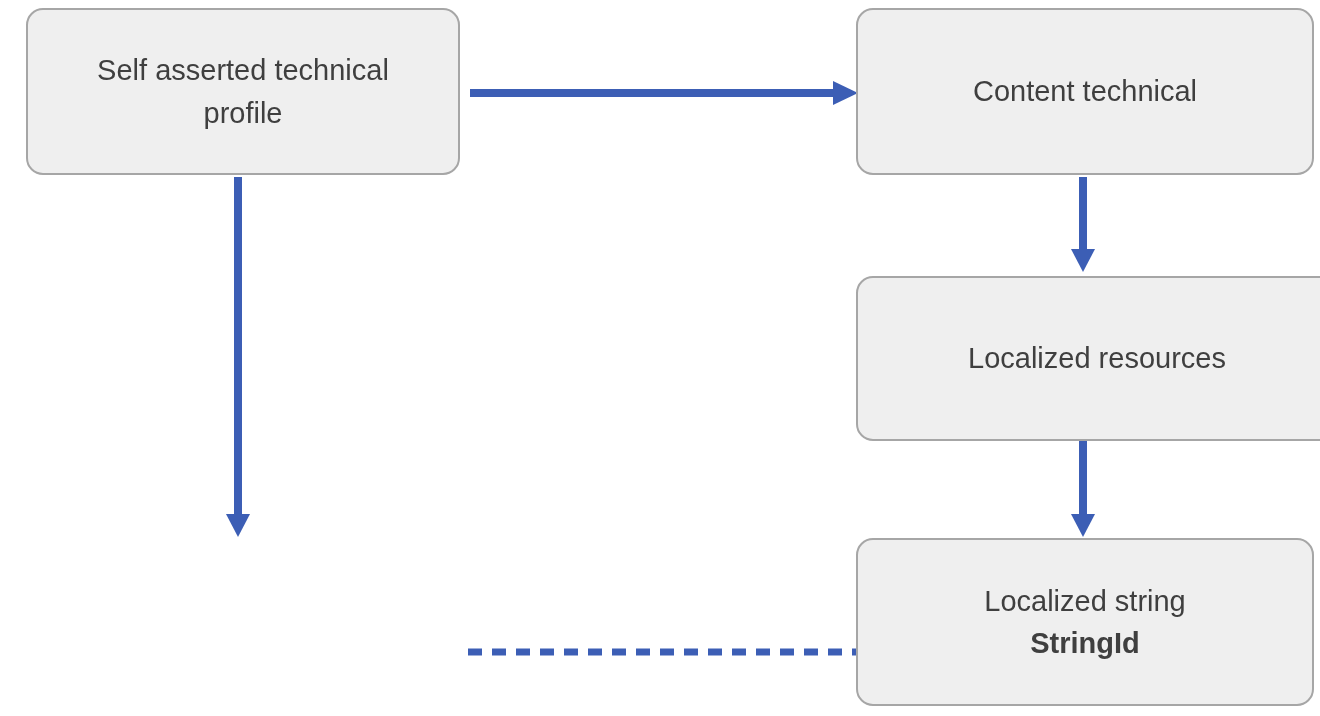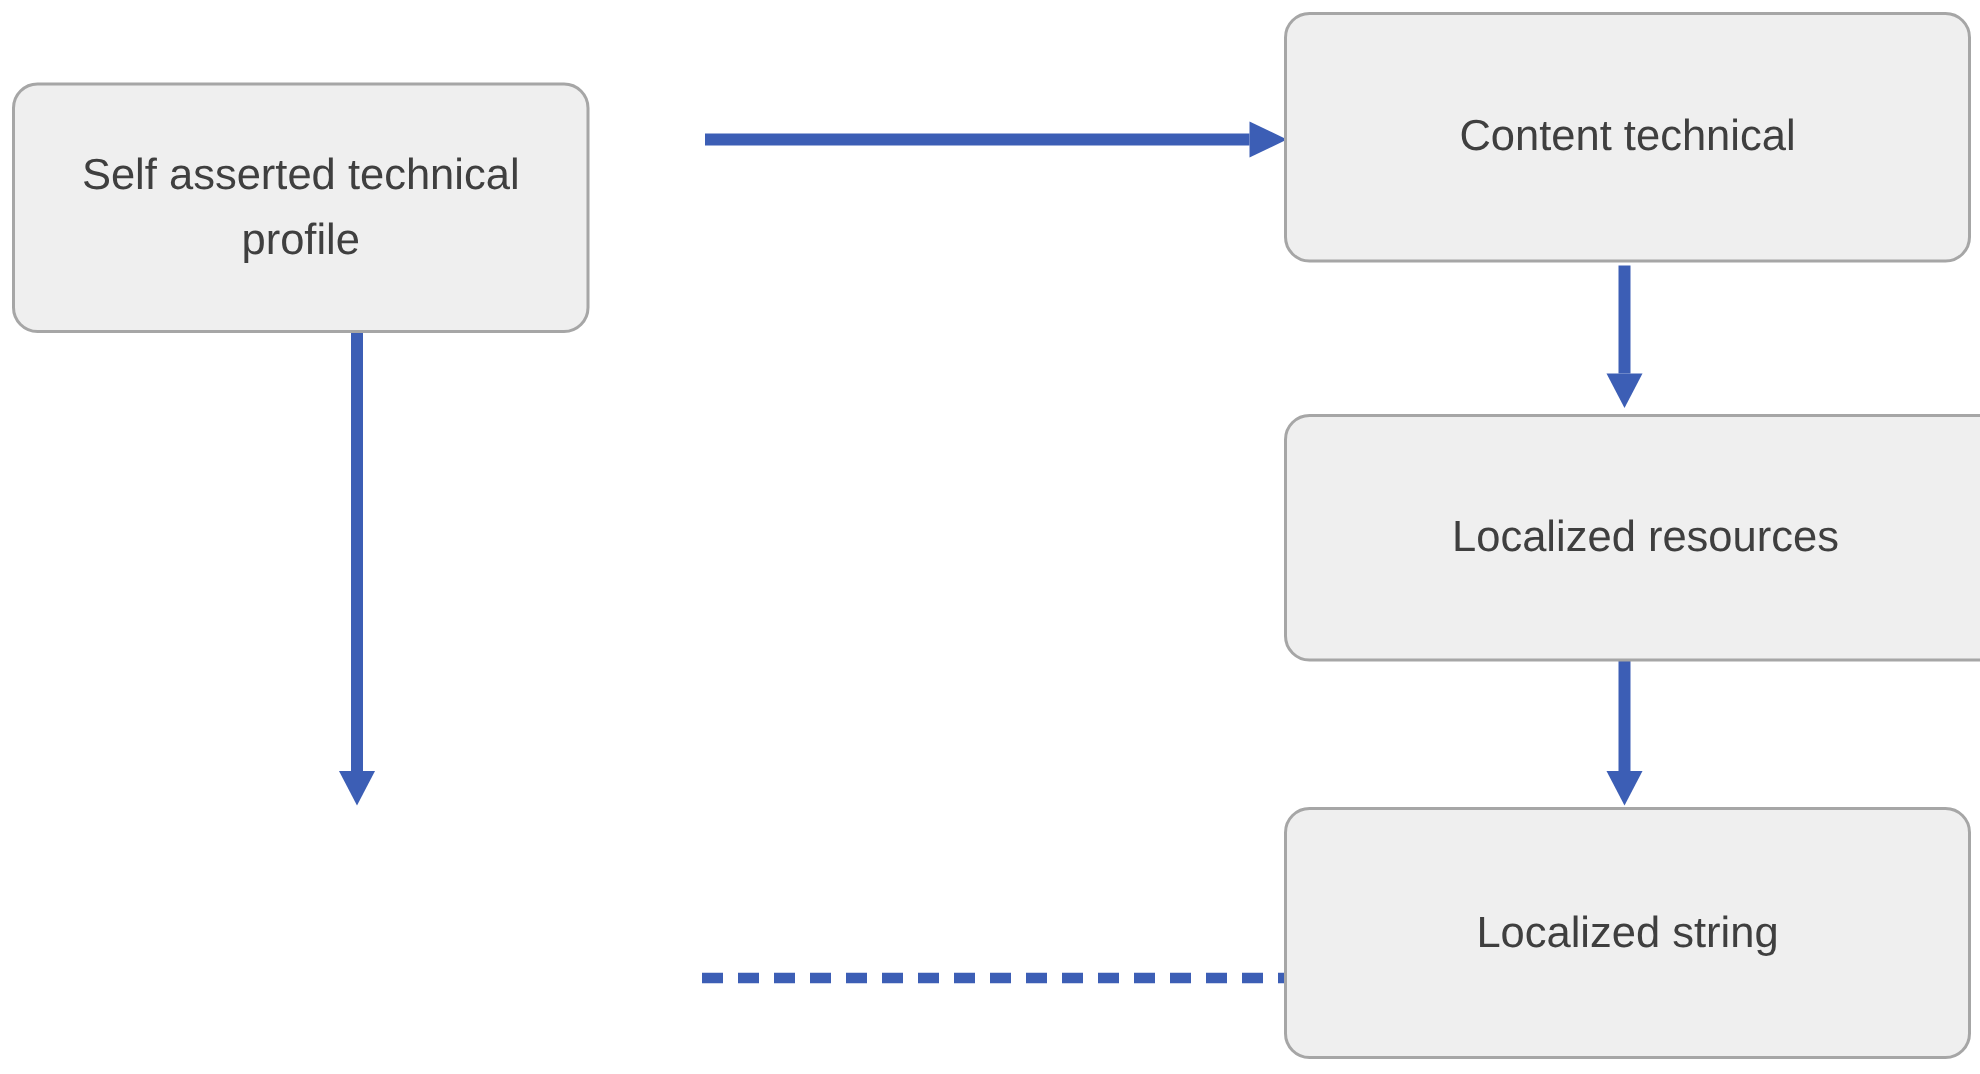--- a/index.html
+++ b/index.html
@@ -66,32 +66,33 @@
     <g>
       <line class="shaft" x1="238" y1="177" x2="238" y2="514" stroke-width="8"></line>
       <polygon class="head" points="226,514 250,514 238,537"></polygon>
     </g>
     <g>
       <line class="shaft" x1="468" y1="652" x2="958" y2="652" stroke-width="7" stroke-dasharray="14 10"></line>
       <polygon class="head" points="958,641 958,663 985,652"></polygon>
     </g>
   </svg>
 
-  <div class="node" style="left:8px; top:8px; width:385px; height:167px;margin-top:47px;">
+  <div class="node" style="left:26px; top:8px; width:434px; height:167px;">
     <span class="node-label narrow">Self asserted technical profile</span>
   </div>
 
   <div class="node" style="left:856px; top:8px; width:458px; height:167px;">
     <span class="node-label">Content technical</span>
   </div>
 
   <div class="node" style="left:856px; top:276px; width:482px; height:165px;">
     <span class="node-label">Localized resources</span>
   </div>
 
   <div class="node" style="left:856px; top:538px; width:458px; height:168px;text-align:center;">
     <span class="node-label">
       <span class="line">Localized string</span>
+      <span class="line bold">StringId</span>
     </span>
   </div>
 
 
 </div>
 
 </body></html>

